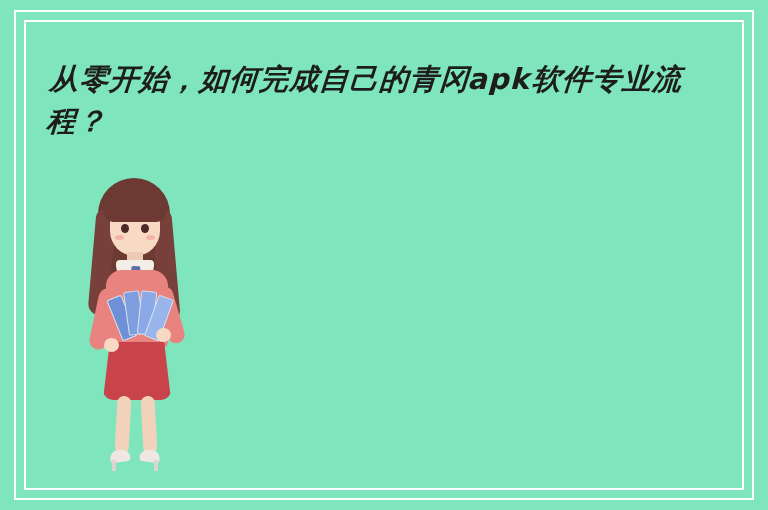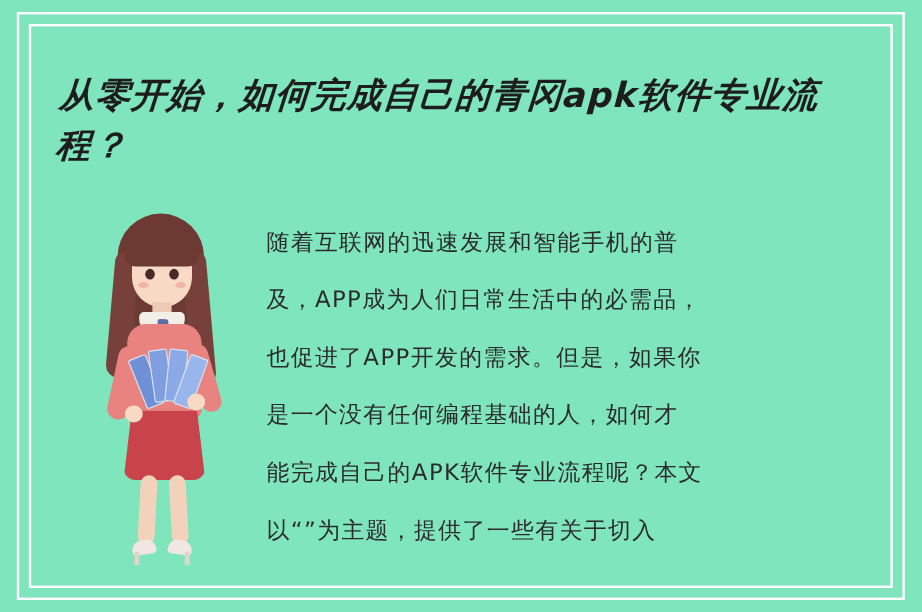--- a/index.html
+++ b/index.html
@@ -228,28 +228,20 @@
 </head>
 <body>
 
 <div class="poster">
 
   <div class="frame-outer"></div>
   <div class="frame-inner"></div>
 
   <div class="title">从零开始，如何完成自己的青冈apk软件专业流程？</div>
 
-  <div class="body-text">
-    <div>随着互联网的迅速发展和智能手机的普</div>
-    <div>及，APP成为人们日常生活中的必需品，</div>
-    <div>也促进了APP开发的需求。但是，如果你</div>
-    <div>是一个没有任何编程基础的人，如何才</div>
-    <div>能完成自己的APK软件专业流程呢？本文</div>
-    <div class="fade-last">以“”为主题，提供了一些有关于切入</div>
-  </div>
 
   <div class="figure">
     <div class="fig hair-back"></div>
     <div class="fig hair-side-l"></div>
     <div class="fig hair-side-r"></div>
     <div class="fig face"></div>
     <div class="fig fringe"></div>
     <div class="fig eye-l"></div>
     <div class="fig eye-r"></div>
     <div class="fig blush-l"></div>

